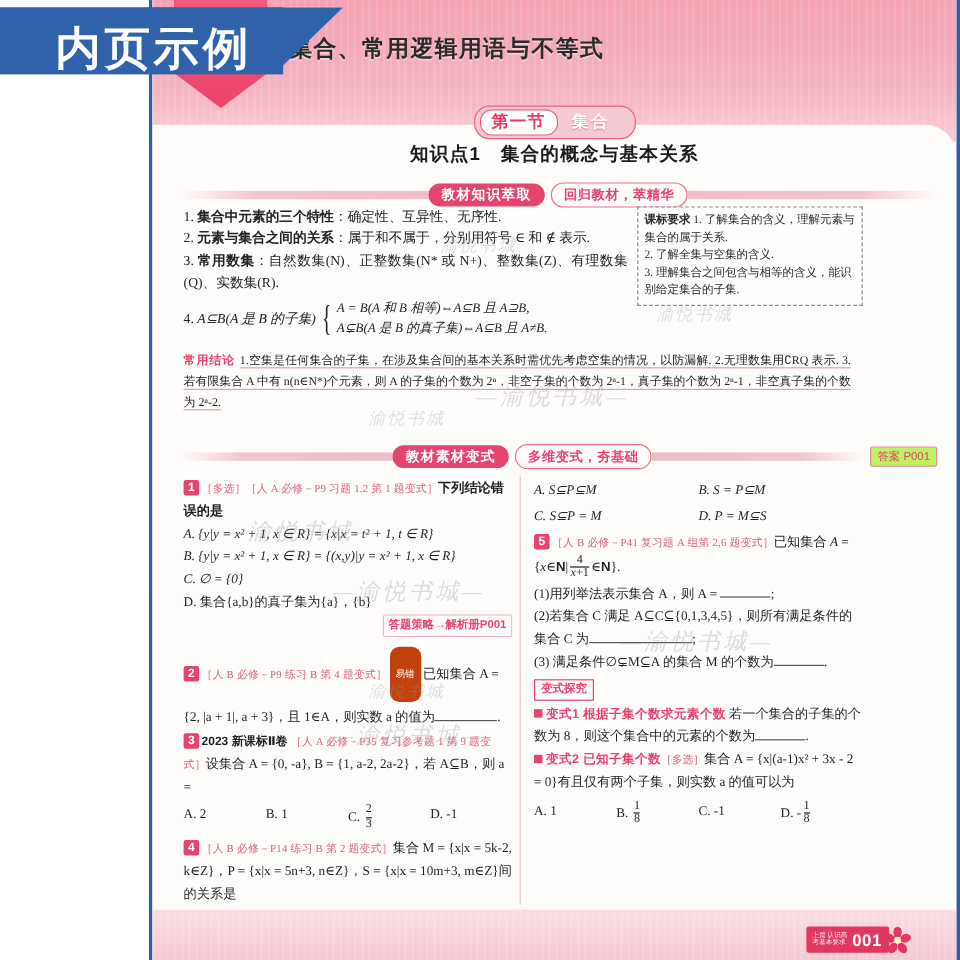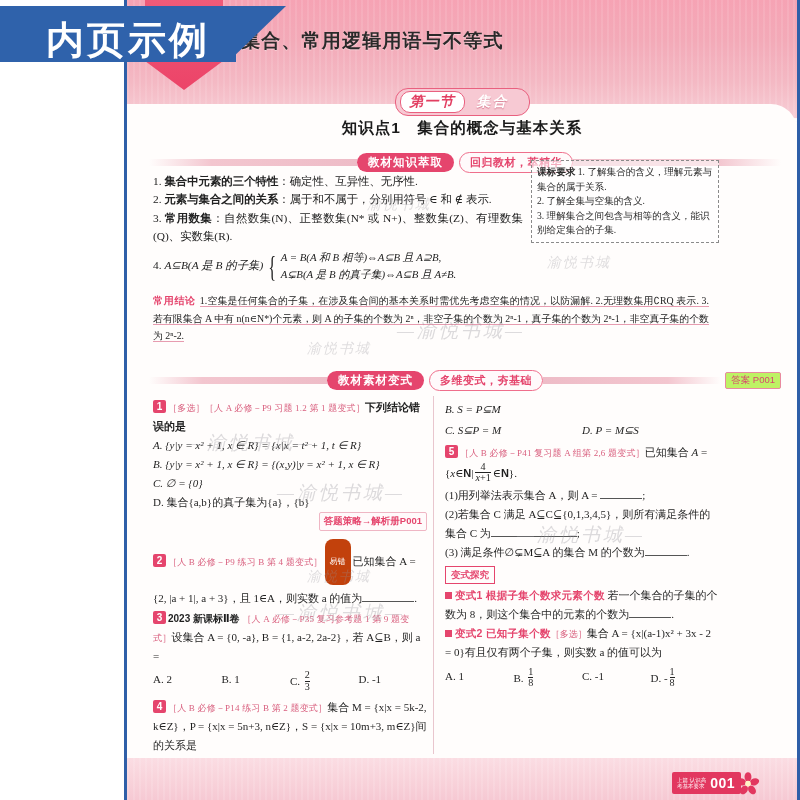--- a/index.html
+++ b/index.html
@@ -76,21 +76,21 @@
   }
   .ribbon-text{
     position:absolute;left:10px;top:6px;width:236px;height:68px;
     display:flex;align-items:center;justify-content:center;
     color:#ffffff;
     font-family:"Liberation Sans","DejaVu Sans",sans-serif;
     font-size:38px;font-weight:bold;letter-spacing:3px;
     z-index:31;
   }
   
-  .sec-row{position:absolute;left:0;top:88px;width:100%;text-align:center;z-index:6;font-style:italic;}
+  .sec-row{position:absolute;left:0;top:88px;width:100%;text-align:center;z-index:6;}
   .sec-pill{
     display:inline-block;position:relative;
     background:#f7c9d3;border:1.6px solid #e9607f;border-radius:13px;
     padding:2px 20px 2px 4px;
   }
   .sec-pill .no{
     display:inline-block;background:#ffffff;border:1.4px solid #e9607f;border-radius:10px;
     color:#e23f62;font-family:"Liberation Sans","DejaVu Sans",sans-serif;
     font-weight:bold;font-size:14px;padding:1px 9px;letter-spacing:1px;
   }
@@ -305,21 +305,21 @@
       <span class="mi">A⊆B(A 是 B 的子集)</span><span class="brace-wrap">
           <span class="brace">{</span>
           <span class="brace-lines">
             <span style="display:block;" class="mi">A = B(A 和 B 相等)⇔A⊆B 且 A⊇B,</span>
             <span style="display:block;" class="mi">A⊊B(A 是 B 的真子集)⇔A⊆B 且 A≠B.</span>
           </span>
         </span>
     </div>
   </div>
 
-  <div class="std-box" style="left:404px;top:160px;width:176px;">
+  <div class="std-box" style="left:404px;top:172px;width:176px;">
     <span class="bold">课标要求</span>
     <span>1. 了解集合的含义，理解元素与集合的属于关系.</span>
     <div>2. 了解全集与空集的含义.</div>
     <div>3. 理解集合之间包含与相等的含义，能识别给定集合的子集.</div>
   </div>
 
   <div class="concl" style="left:26px;top:292px;width:556px;">
     <span class="tag">常用结论</span><span class="uline">1.空集是任何集合的子集，在涉及集合间的基本关系时需优先考虑空集的情况，以防漏解. 2.无理数集用∁RQ 表示. 3. 若有限集合 A 中有 n(n∈N*)个元素，则 A 的子集的个数为 2ⁿ，非空子集的个数为 2ⁿ-1，真子集的个数为 2ⁿ-1，非空真子集的个数为 2ⁿ-2.</span>
   </div>
 
@@ -361,20 +361,21 @@
     </div>
 
     <div style="margin-top:6px;">
       <span class="qno">4</span><span class="src">［人 B 必修－P14 练习 B 第 2 题变式］</span><span>集合 M = {x|x = 5k-2, k∈Z}，P = {x|x = 5n+3, n∈Z}，S = {x|x = 10m+3, m∈Z}间的关系是</span>
     </div>
   </div>
 
   <div class="col colR">
 
     <div class="opts2">
+      <div class="mi">A. S⊆P⊆M</div>
       <div class="mi">B. S = P⊆M</div>
     </div>
     <div class="opts2">
       <div class="mi">C. S⊆P = M</div>
       <div class="mi">D. P = M⊆S</div>
     </div>
 
     <div style="margin-top:3px;">
       <span class="qno">5</span><span class="src">［人 B 必修－P41 复习题 A 组第 2,6 题变式］</span><span>已知集合 <span class="mi">A</span> = {<span class="mi">x</span>∈<span class="bb">N</span>|<span class="frac"><span class="n">4</span><span class="d"><span class="mi">x</span>+1</span></span>∈<span class="bb">N</span>}.</span>
       <div style="margin-top:2px;"><span>(1)用列举法表示集合 A，则 A =</span> <span class="blank w1"></span>;</div>

